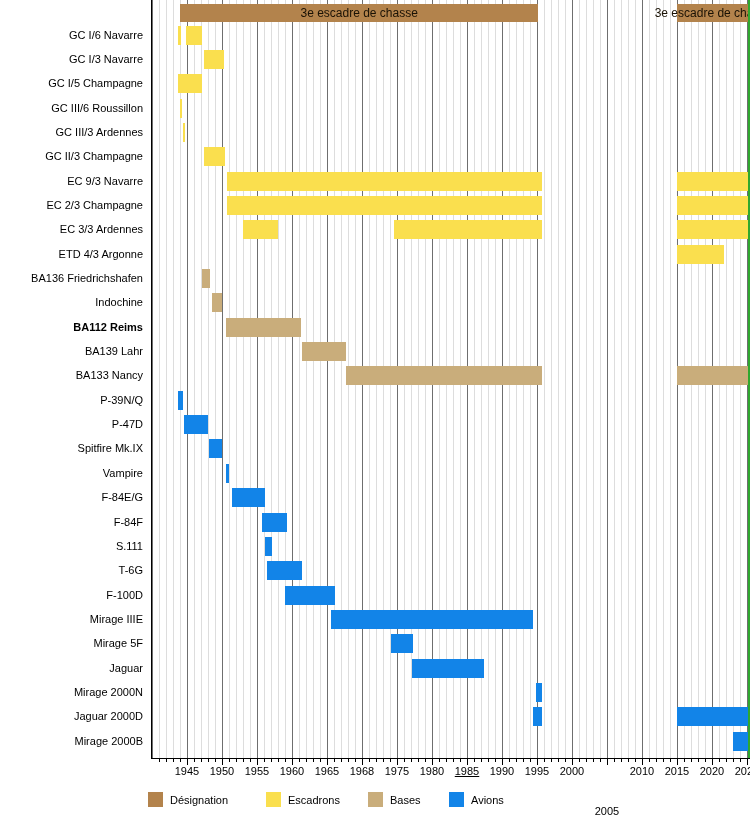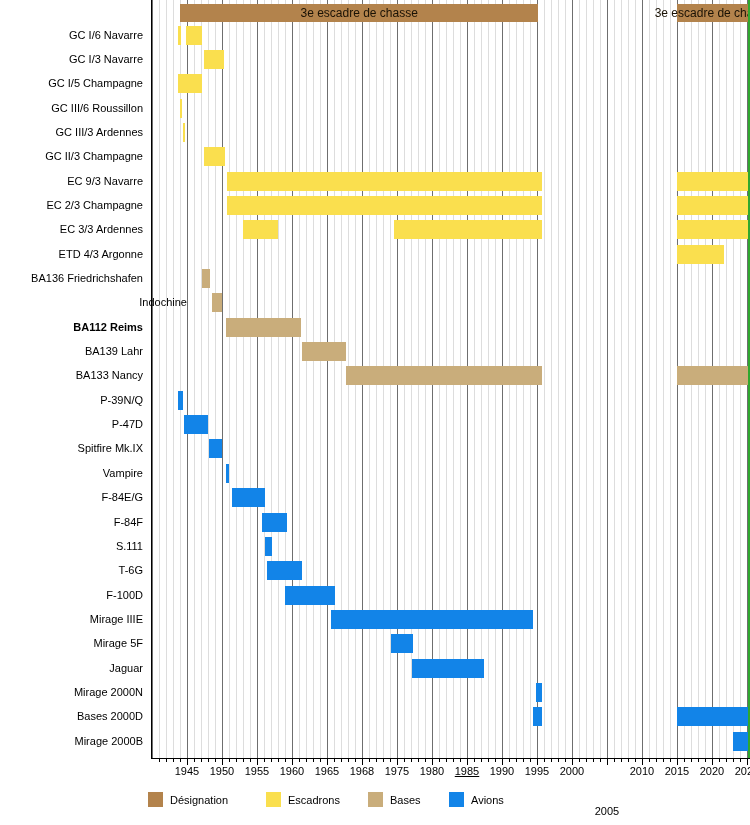--- a/index.html
+++ b/index.html
@@ -171,38 +171,38 @@
       <div class="rowlabel" style="top: 53px;">GC I/3 Navarre</div>
       <div class="rowlabel" style="top: 77px;">GC I/5 Champagne</div>
       <div class="rowlabel" style="top: 102px;">GC III/6 Roussillon</div>
       <div class="rowlabel" style="top: 126px;">GC III/3 Ardennes</div>
       <div class="rowlabel" style="top: 150px;">GC II/3 Champagne</div>
       <div class="rowlabel" style="top: 175px;">EC 9/3 Navarre</div>
       <div class="rowlabel" style="top: 199px;">EC 2/3 Champagne</div>
       <div class="rowlabel" style="top: 223px;">EC 3/3 Ardennes</div>
       <div class="rowlabel" style="top: 248px;">ETD 4/3 Argonne</div>
       <div class="rowlabel" style="top: 272px;">BA136 Friedrichshafen</div>
-      <div class="rowlabel" style="top: 296px; margin-left: 44px;">Indochine</div>
+      <div class="rowlabel" style="top: 296px;">Indochine</div>
       <div class="rowlabel" style="top: 321px; font-weight: bold;">BA112 Reims</div>
       <div class="rowlabel" style="top: 345px;">BA139 Lahr</div>
       <div class="rowlabel" style="top: 369px;">BA133 Nancy</div>
       <div class="rowlabel" style="top: 394px;">P-39N/Q</div>
       <div class="rowlabel" style="top: 418px;">P-47D</div>
       <div class="rowlabel" style="top: 442px;">Spitfire Mk.IX</div>
       <div class="rowlabel" style="top: 467px;">Vampire</div>
       <div class="rowlabel" style="top: 491px;">F-84E/G</div>
       <div class="rowlabel" style="top: 516px;">F-84F</div>
       <div class="rowlabel" style="top: 540px;">S.111</div>
       <div class="rowlabel" style="top: 564px;">T-6G</div>
       <div class="rowlabel" style="top: 589px;">F-100D</div>
       <div class="rowlabel" style="top: 613px;">Mirage IIIE</div>
       <div class="rowlabel" style="top: 637px;">Mirage 5F</div>
       <div class="rowlabel" style="top: 662px;">Jaguar</div>
       <div class="rowlabel" style="top: 686px;">Mirage 2000N</div>
-      <div class="rowlabel" style="top: 710px;">Bases 2000D</div>
+      <div class="rowlabel" style="top: 710px;">Jaguar 2000D</div>
       <div class="rowlabel" style="top: 735px;">Mirage 2000B</div>
     </div>
   <div id="axis-layer">
       <div class="axisline" style="left: 151px; top: 758px; width: 599px;"></div>
       <div class="tick" style="left: 159px; top: 759px; height: 3px;"></div>
       <div class="tick" style="left: 166px; top: 759px; height: 3px;"></div>
       <div class="tick" style="left: 173px; top: 759px; height: 3px;"></div>
       <div class="tick" style="left: 180px; top: 759px; height: 3px;"></div>
       <div class="tick" style="left: 187px; top: 759px; height: 6px;"></div>
       <div class="tick" style="left: 194px; top: 759px; height: 3px;"></div>

